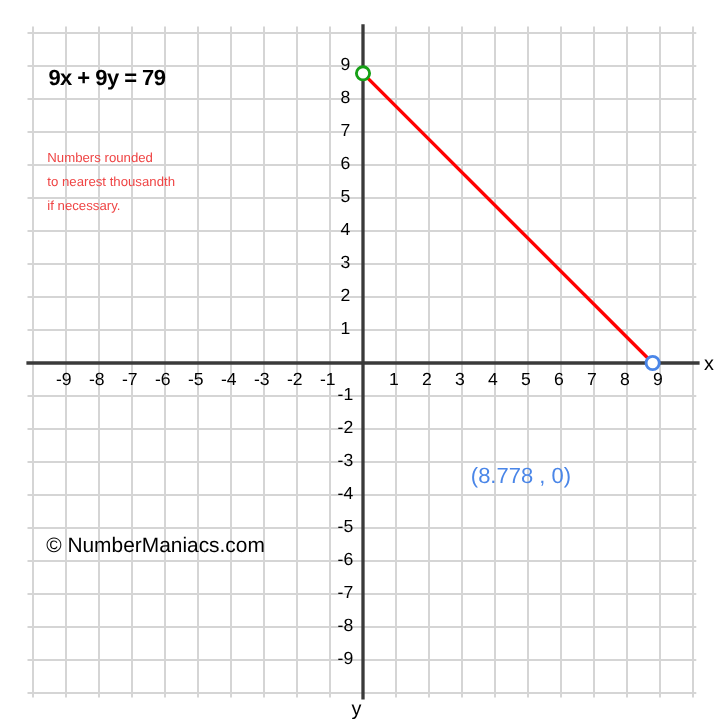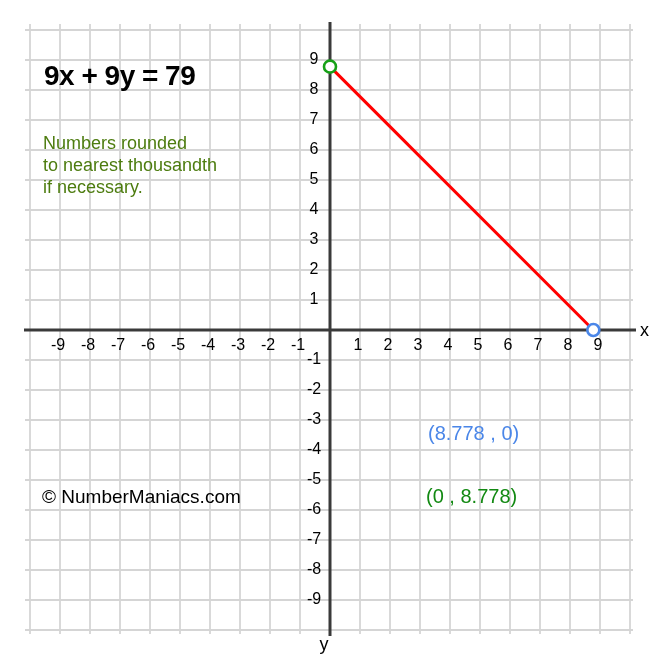--- a/index.html
+++ b/index.html
@@ -5,25 +5,25 @@
   html,body{margin:0;padding:0;background:#fff;}
   .stage{
     position:relative;width:660px;height:660px;background:#ffffff;
     font-family:"Liberation Sans",sans-serif;overflow:hidden;
   }
   .stage svg{position:absolute;left:0;top:0;}
   svg text{font-family:"Liberation Sans",sans-serif;font-size:16px;fill:#000;}
   svg text.axis-letter{font-size:18px;}
   .equation{
     position:absolute;left:44px;top:60px;
-    font-size:28px;font-weight:bold;letter-spacing:-0.5px;color:#000;
+    font-size:20px;font-weight:bold;letter-spacing:-0.5px;color:#000;
   }
   .note{
     position:absolute;left:43px;top:132px;
-    font-size:18px;line-height:22px;color:#4d7c0f;white-space:pre-line;
+    font-size:12px;line-height:22px;color:#ef4444;white-space:pre-line;
   }
   .copyright{
     position:absolute;left:42px;top:486px;font-size:19px;color:#000;
   }
   .coord{position:absolute;font-size:20px;font-weight:normal;}
   .coord.blue{left:428px;top:422px;color:var(--c-blue,#4a86e8);}
   .coord.green{left:426px;top:485px;color:var(--c-green,#128912);}
 </style>
 </head>
 <body>
@@ -118,14 +118,13 @@
   <div class="equation">9x + 9y = 79</div>
 
   <div class="note">Numbers rounded
 to nearest thousandth
 if necessary.</div>
 
   <div class="copyright">© NumberManiacs.com</div>
 
   <div class="coord blue">(8.778 , 0)</div>
 
-  <div class="coord green">(0 , 8.778)</div>
 </div>
 
 </body></html>

